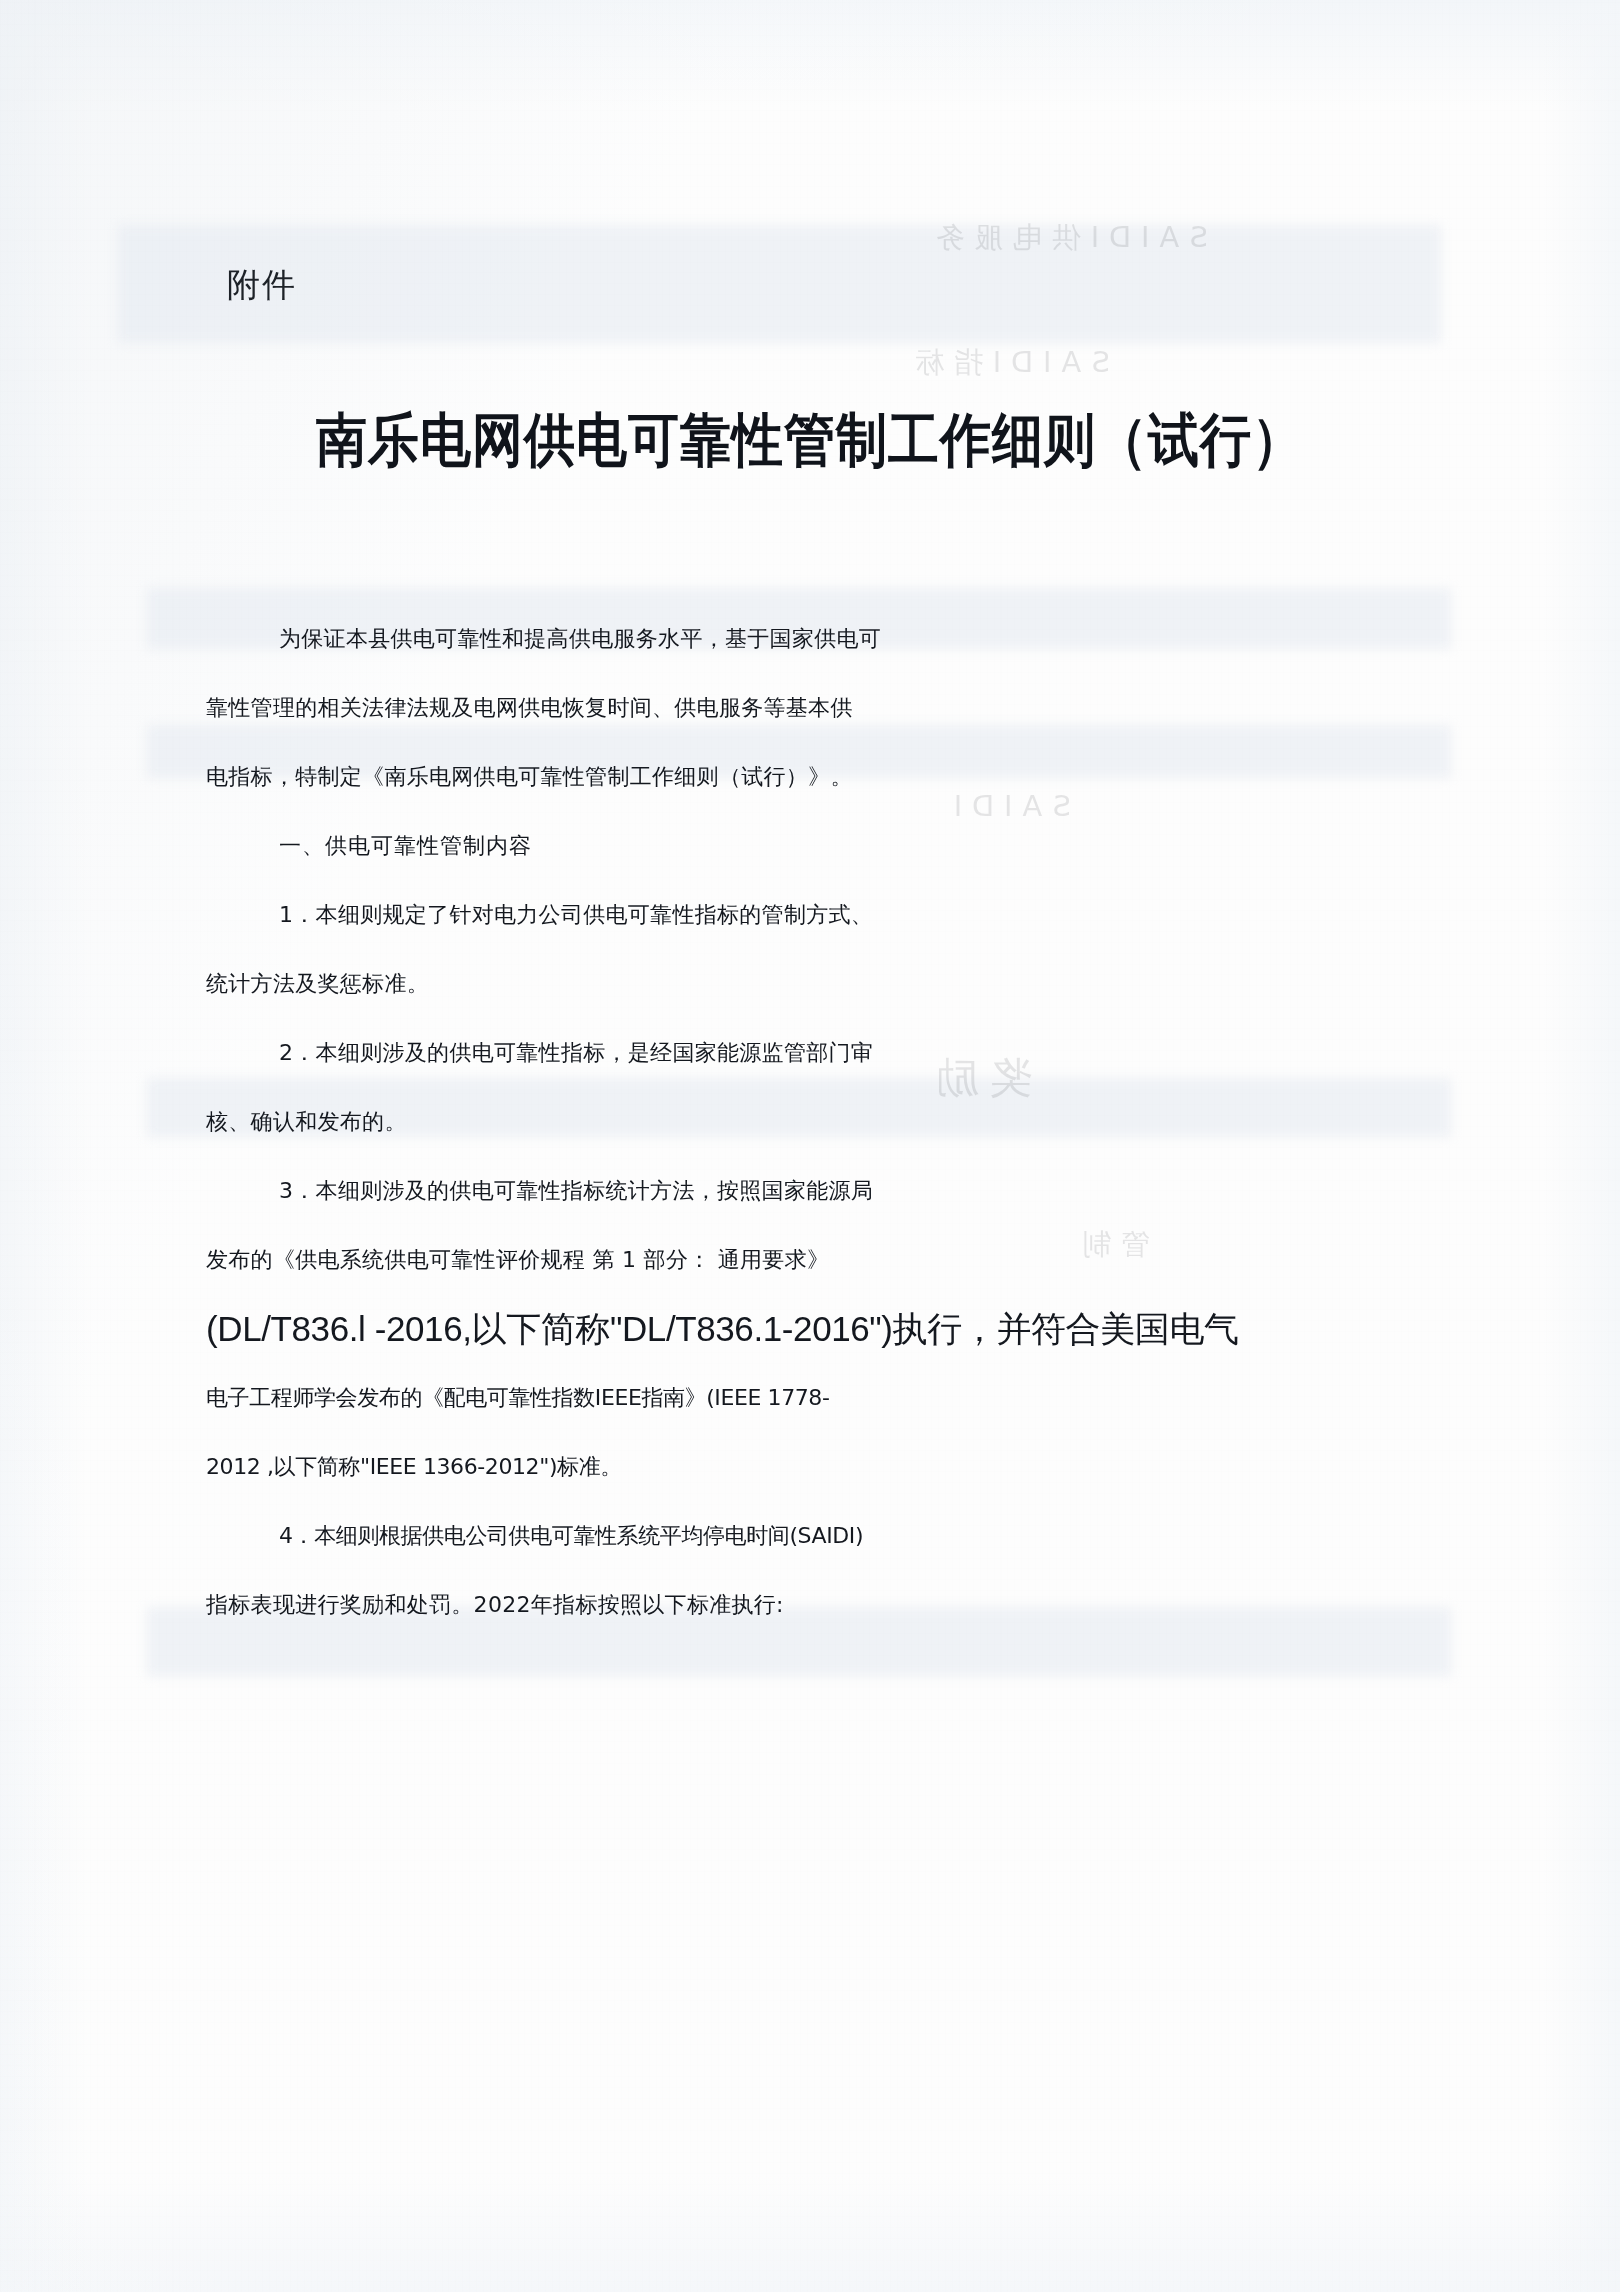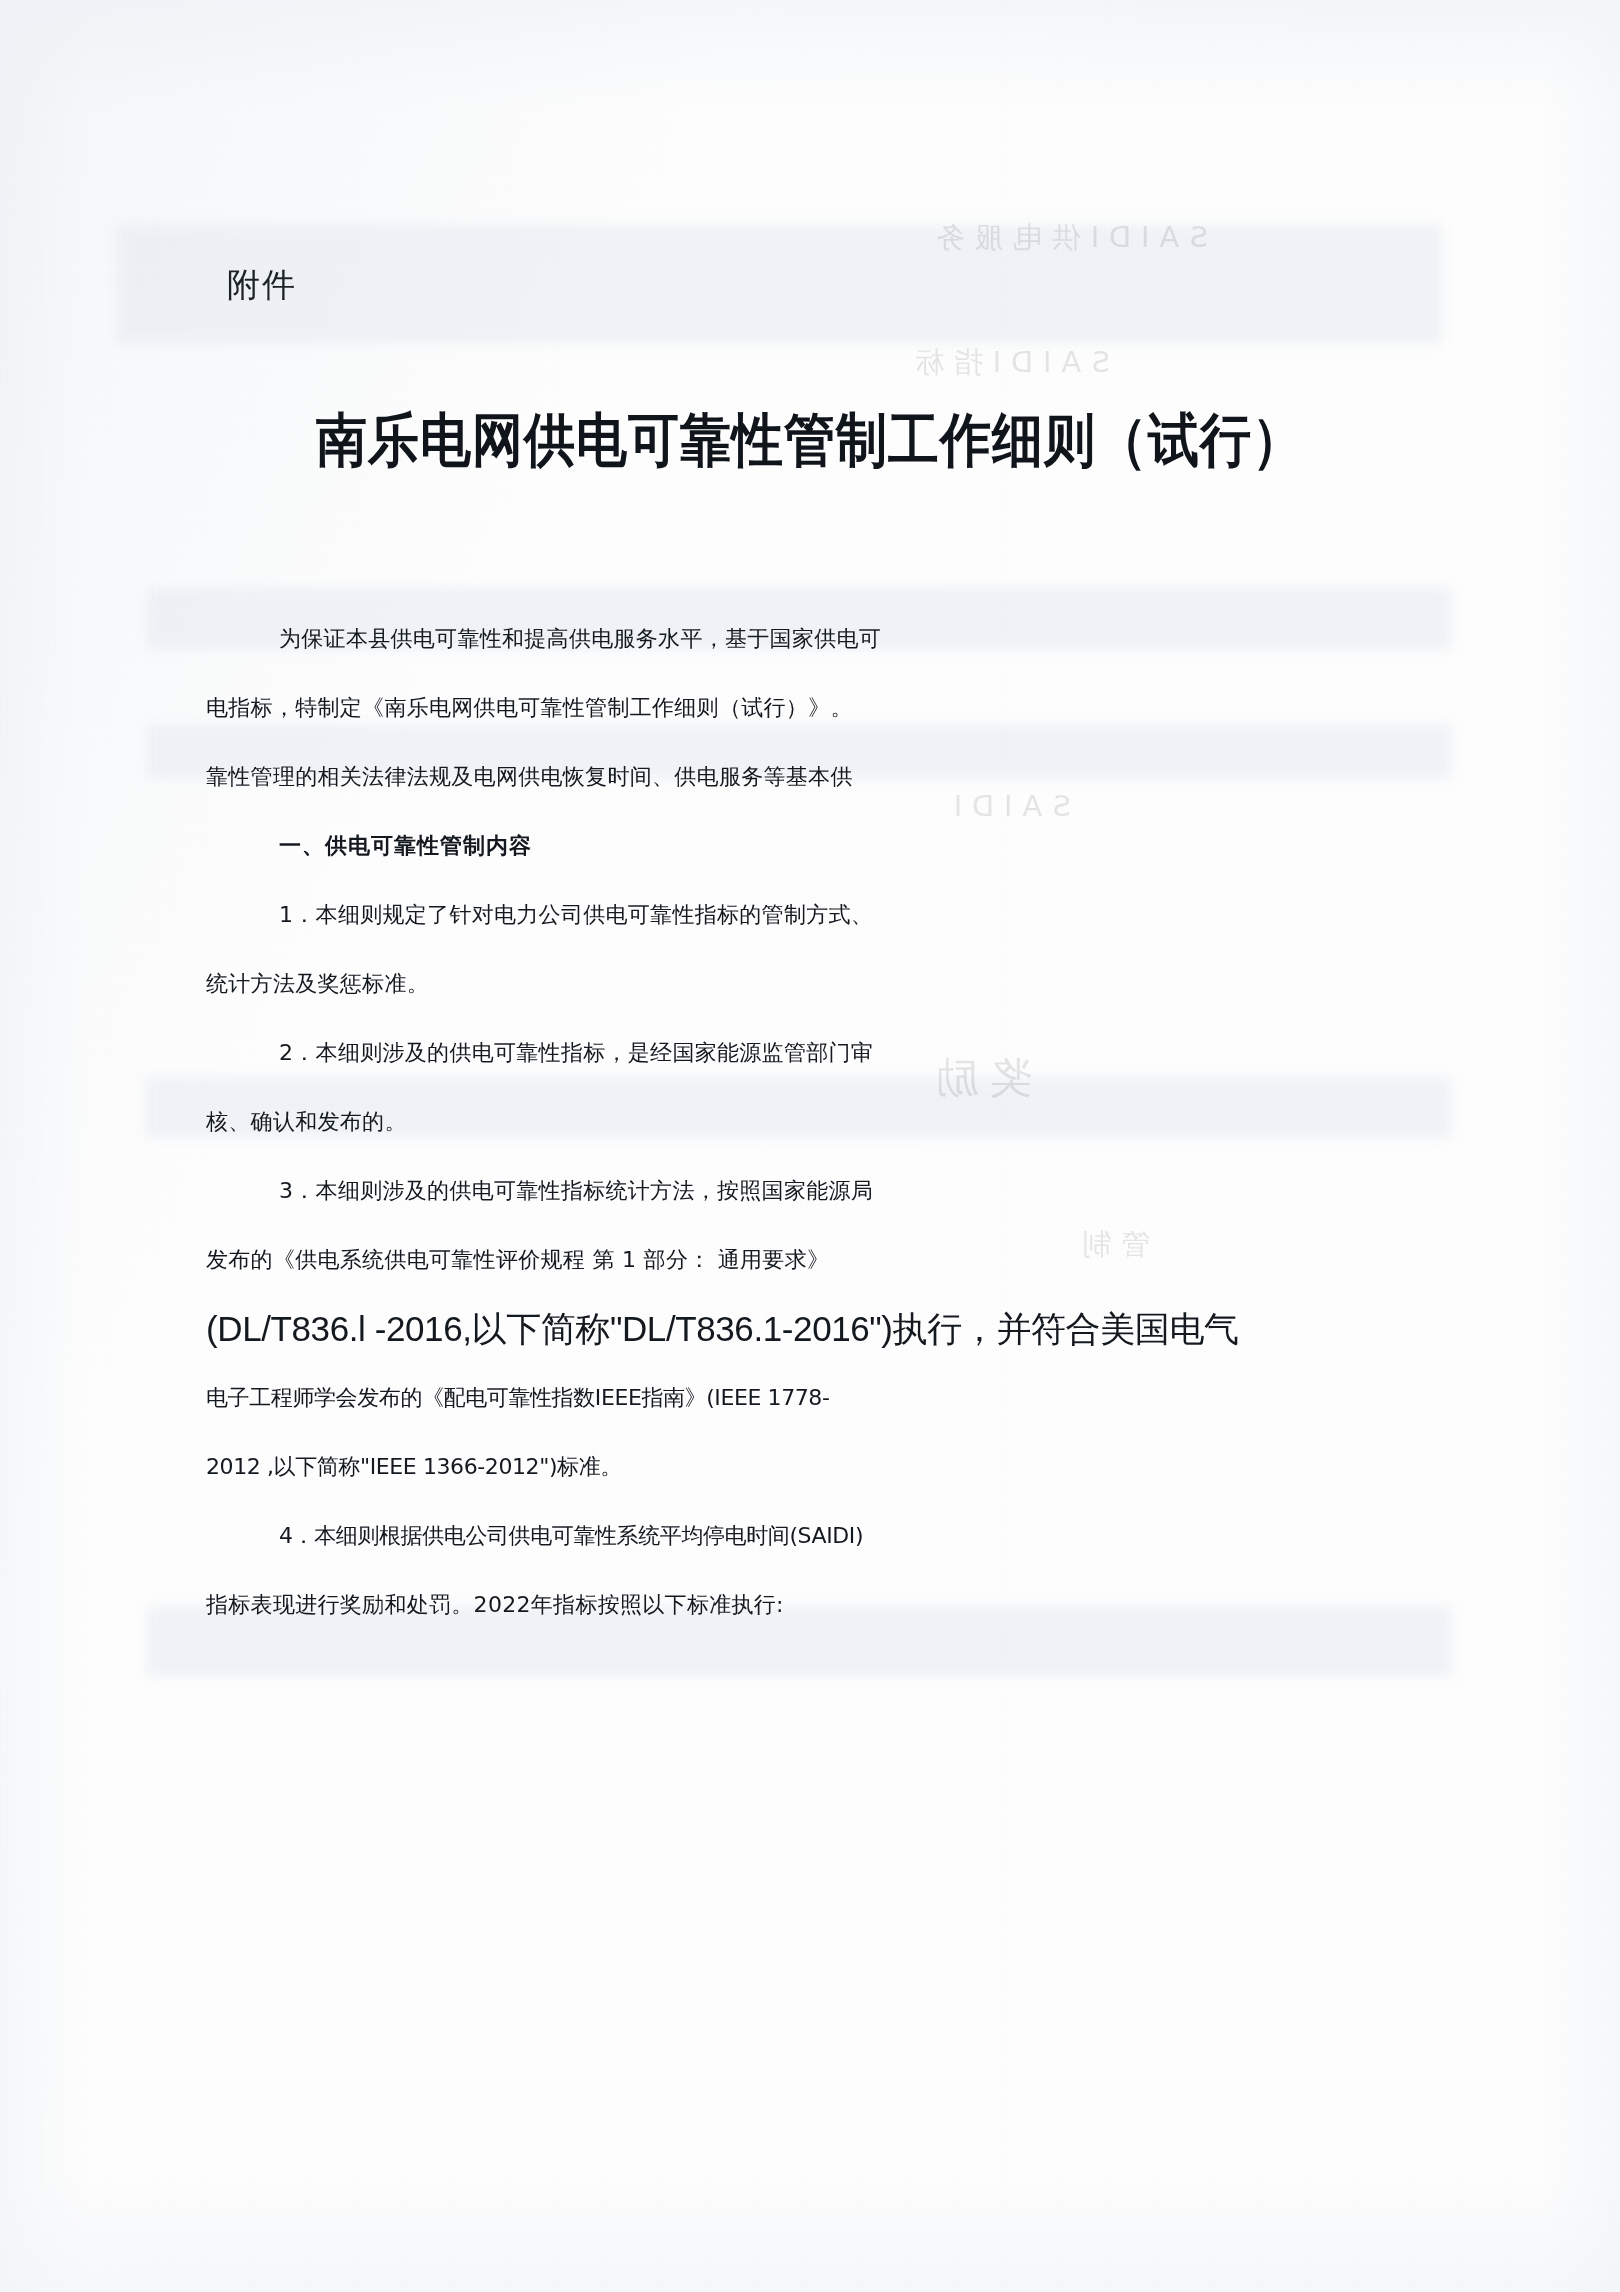--- a/index.html
+++ b/index.html
@@ -104,21 +104,21 @@
   .ln {
     font-family: "DejaVu Sans", sans-serif;
     font-size: 22px;
     line-height: 69px;
     color: #14181f;
     white-space: nowrap;
     letter-spacing: 0.3px;
   }
   .ln.indent { text-indent: 73px; }
   .ln.section {
-    font-weight: bold;
+    font-weight: normal;
     text-indent: 73px;
     letter-spacing: 1px;
   }
   .ln.latin {
     font-family: Liberation Sans, sans-serif;
     font-size: 35px;
     letter-spacing: 0px;
   }
   .ln.tight { letter-spacing: -0.4px; }
 </style>
@@ -145,22 +145,22 @@
 
   <div id="content">
 
     <div class="attach-label">附件</div>
 
     <div class="doc-title">南乐电网供电可靠性管制工作细则（试行）</div>
 
     <div class="body-block">
 
       <div class="ln indent">为保证本县供电可靠性和提高供电服务水平，基于国家供电可</div>
+      <div class="ln">靠性管理的相关法律法规及电网供电恢复时间、供电服务等基本供</div>
       <div class="ln">电指标，特制定《南乐电网供电可靠性管制工作细则（试行）》。</div>
-      <div class="ln">靠性管理的相关法律法规及电网供电恢复时间、供电服务等基本供</div>
 
       <div class="ln section">一、供电可靠性管制内容</div>
 
       <div class="ln indent">1．本细则规定了针对电力公司供电可靠性指标的管制方式、</div>
       <div class="ln">统计方法及奖惩标准。</div>
 
       <div class="ln indent">2．本细则涉及的供电可靠性指标，是经国家能源监管部门审</div>
       <div class="ln">核、确认和发布的。</div>
 
       <div class="ln indent">3．本细则涉及的供电可靠性指标统计方法，按照国家能源局</div>

